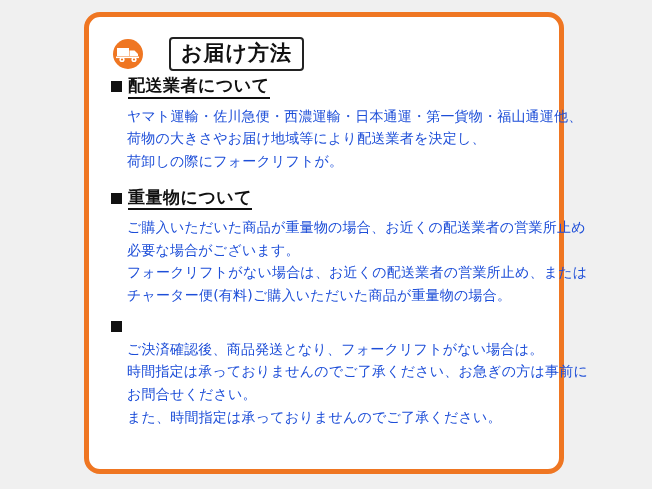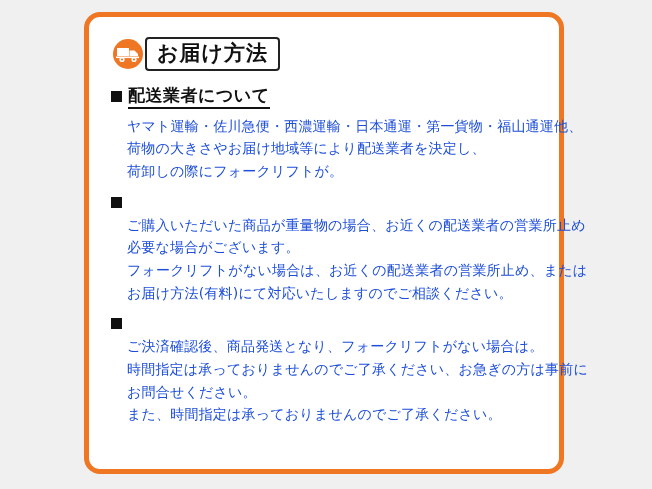--- a/index.html
+++ b/index.html
@@ -27,22 +27,22 @@
     height: 462px;
     background: #ffffff;
     border: 5px solid #ef7622;
     border-radius: 16px;
     box-sizing: border-box;
     padding: 16px 18px 10px 18px;
   }
   .title-row {
     display: flex;
     align-items: center;
-    gap: 0;
-    margin: 4px 0 14px 4px;
+    gap: 24px;
+    margin: 4px 0 4px 4px;
   }
   .truck-icon {
     width: 34px;
     height: 30px;
     flex: none;
     display: block;
   }
   .title-box {
     border: 2px solid #222222;
     border-radius: 4px;
@@ -122,26 +122,27 @@
       <div class="para">
         <span class="para-line">ヤマト運輸・佐川急便・西濃運輸・日本通運・第一貨物・福山通運他、</span>
         <span class="para-line">荷物の大きさやお届け地域等により配送業者を決定し、</span>
         <span class="para-line">荷卸しの際にフォークリフトが。</span>
       </div>
     </div>
 
     <div class="section">
       <div class="section-head">
         <span class="bullet-square"></span>
+        <span class="section-title">重量物について</span>
       </div>
       <div class="para">
         <span class="para-line">ご購入いただいた商品が重量物の場合、お近くの配送業者の営業所止め</span>
         <span class="para-line">必要な場合がございます。</span>
         <span class="para-line">フォークリフトがない場合は、お近くの配送業者の営業所止め、または</span>
-        <span class="para-line">お届け方法(有料)にて対応いたしますのでご相談ください。</span>
+        <span class="para-line">チャーター便(有料)ご購入いただいた商品が重量物の場合。</span>
       </div>
     </div>
 
     <div class="section">
       <div class="section-head">
         <span class="bullet-square"></span>
       </div>
       <div class="para">
         <span class="para-line">ご決済確認後、商品発送となり、フォークリフトがない場合は。</span>
         <span class="para-line">時間指定は承っておりませんのでご了承ください、お急ぎの方は事前に</span>

